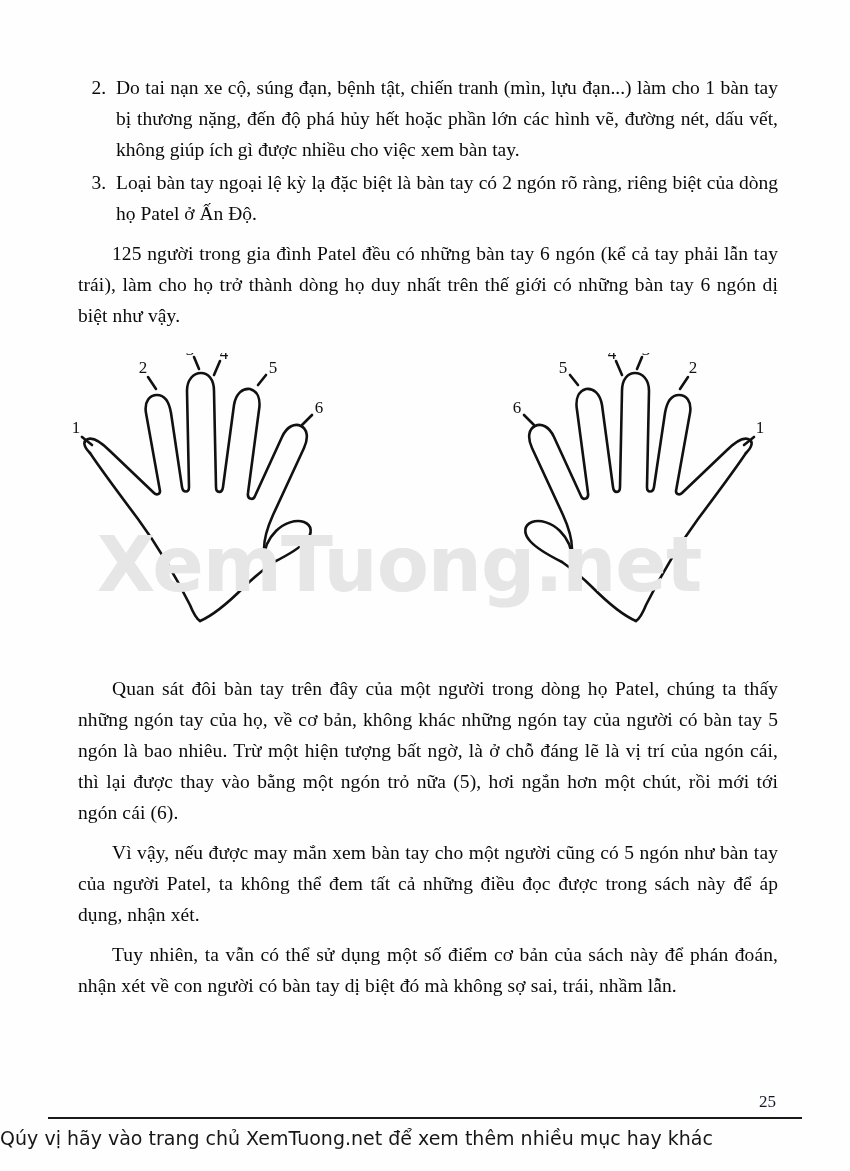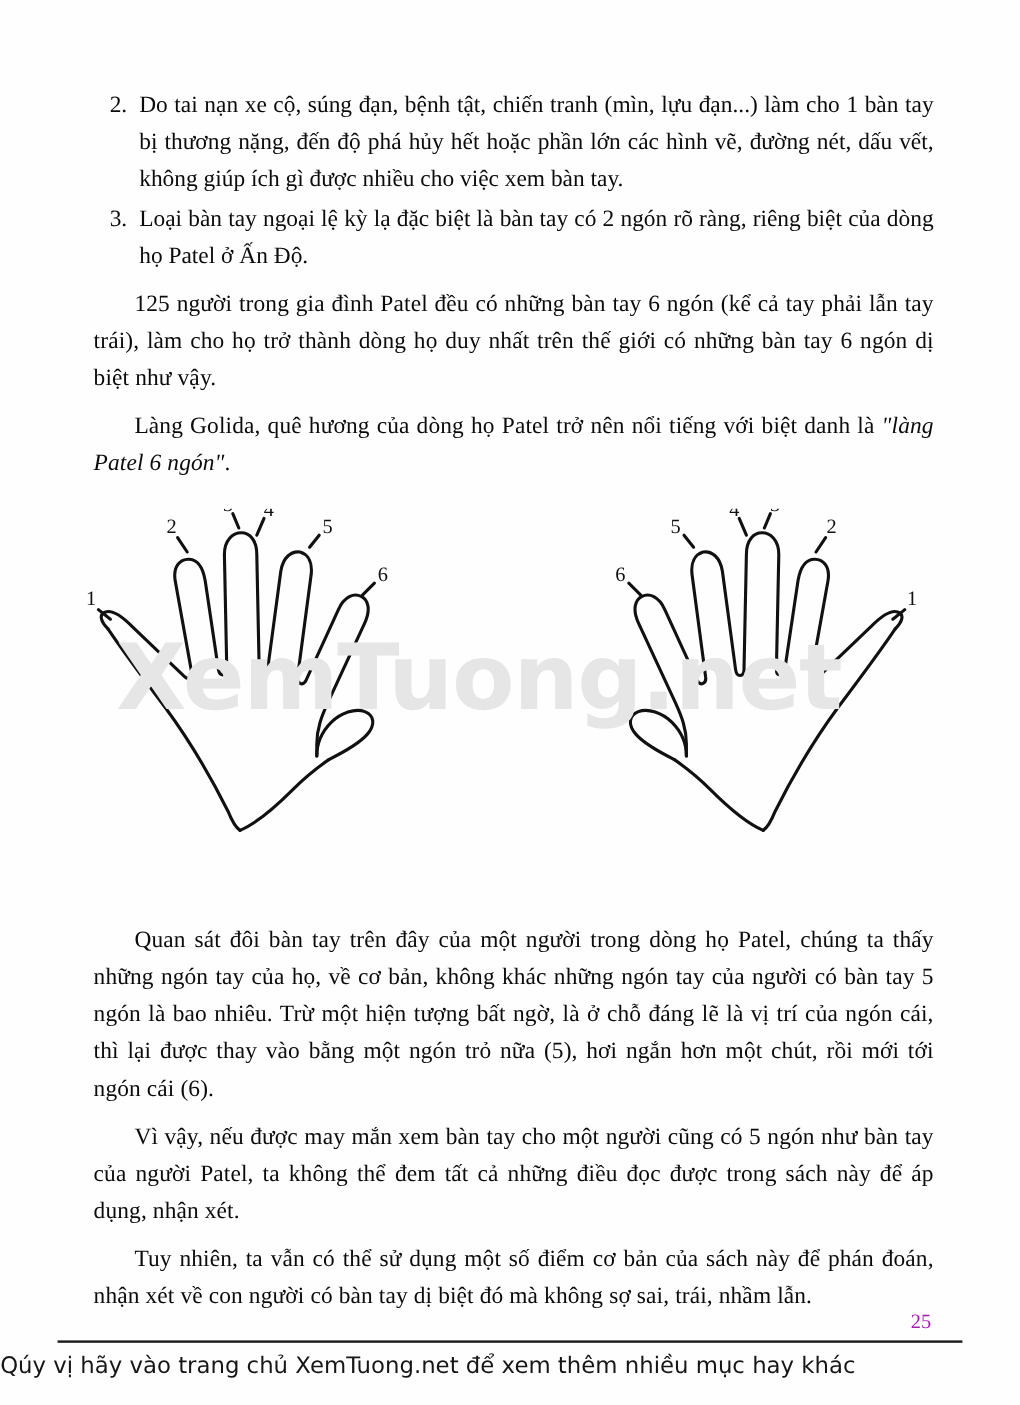--- a/index.html
+++ b/index.html
@@ -47,21 +47,20 @@
     line-height: 31px;
   }
   .numbered .body {
     flex: 1 1 auto;
     font-size: 19.5px;
     line-height: 31px;
     text-align: justify;
   }
   .indent {
     text-indent: 34px;
-    margin-top: 24px;
   }
   .para-gap {
     margin-top: 9px;
     font-family: Liberation Serif, serif;
   }
   .italic {
     font-style: italic;
   }
 
   
@@ -112,21 +111,21 @@
     font-family: "DejaVu Sans", sans-serif;
     font-size: 19px;
     color: #161616;
   }
   .page-number {
     position: absolute;
     right: 74px;
     top: 1092px;
     font-family: "Liberation Serif", serif;
     font-size: 17px;
-    color: #a21caf;
+    color: #0f172a;
   }
 </style>
 </head>
 <body>
 
 <div class="page">
 
   <div class="watermark">XemTuong.net</div>
 
   <div class="content">
@@ -136,21 +135,20 @@
       <div class="body">Do tai nạn xe cộ, súng đạn, bệnh tật, chiến tranh (mìn, lựu đạn...) làm cho 1 bàn tay bị thương nặng, đến độ phá hủy hết hoặc phần lớn các hình vẽ, đường nét, dấu vết, không giúp ích gì được nhiều cho việc xem bàn tay.</div>
     </div>
 
     <div class="numbered">
       <div class="num">3.</div>
       <div class="body">Loại bàn tay ngoại lệ kỳ lạ đặc biệt là bàn tay có 2 ngón rõ ràng, riêng biệt của dòng họ Patel ở Ấn Độ.</div>
     </div>
 
     <p class="indent para-gap">125 người trong gia đình Patel đều có những bàn tay 6 ngón (kể cả tay phải lẫn tay trái), làm cho họ trở thành dòng họ duy nhất trên thế giới có những bàn tay 6 ngón dị biệt như vậy.</p>
 
-    <p class="indent para-gap"><span>Làng Golida, quê hương của dòng họ Patel trở nên nổi tiếng với biệt danh là </span><span class="italic">"làng Patel 6 ngón"</span><span>.</span></p>
 
     <div class="figure">
       <svg width="720" height="320" viewBox="0 0 720 320" xmlns="http://www.w3.org/2000/svg">
         <g fill="none" stroke="#111111" stroke-width="2.6" stroke-linecap="round" stroke-linejoin="round">
 
           <path d="M22,100
                    C 16,94 14,88 20,86
                    C 26,84 34,90 42,98
                    L 86,140
                    C 88,142 92,142 92,138

